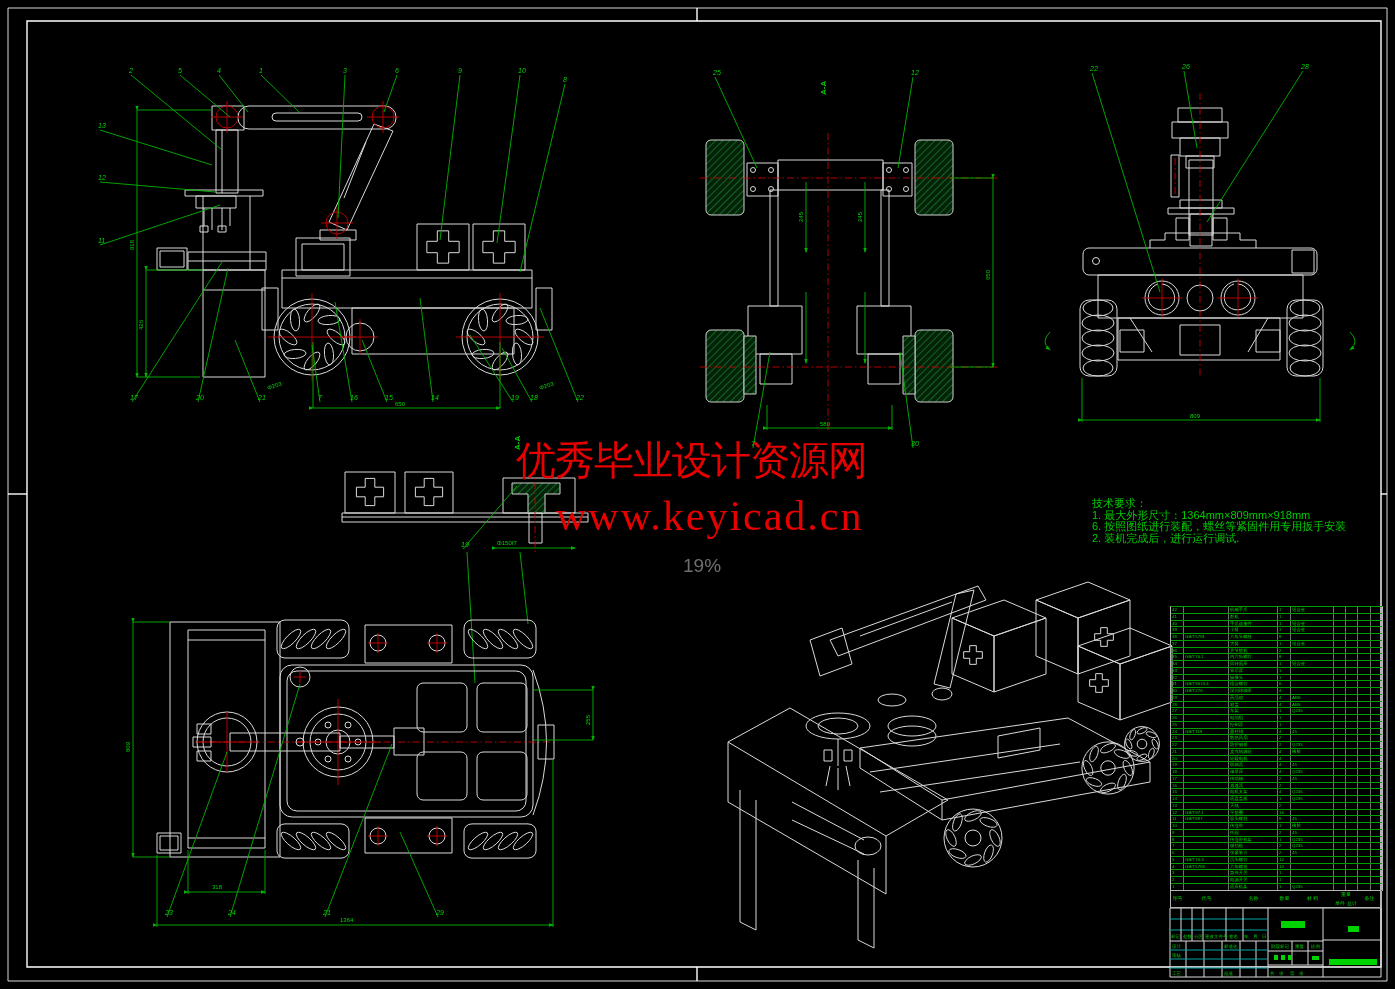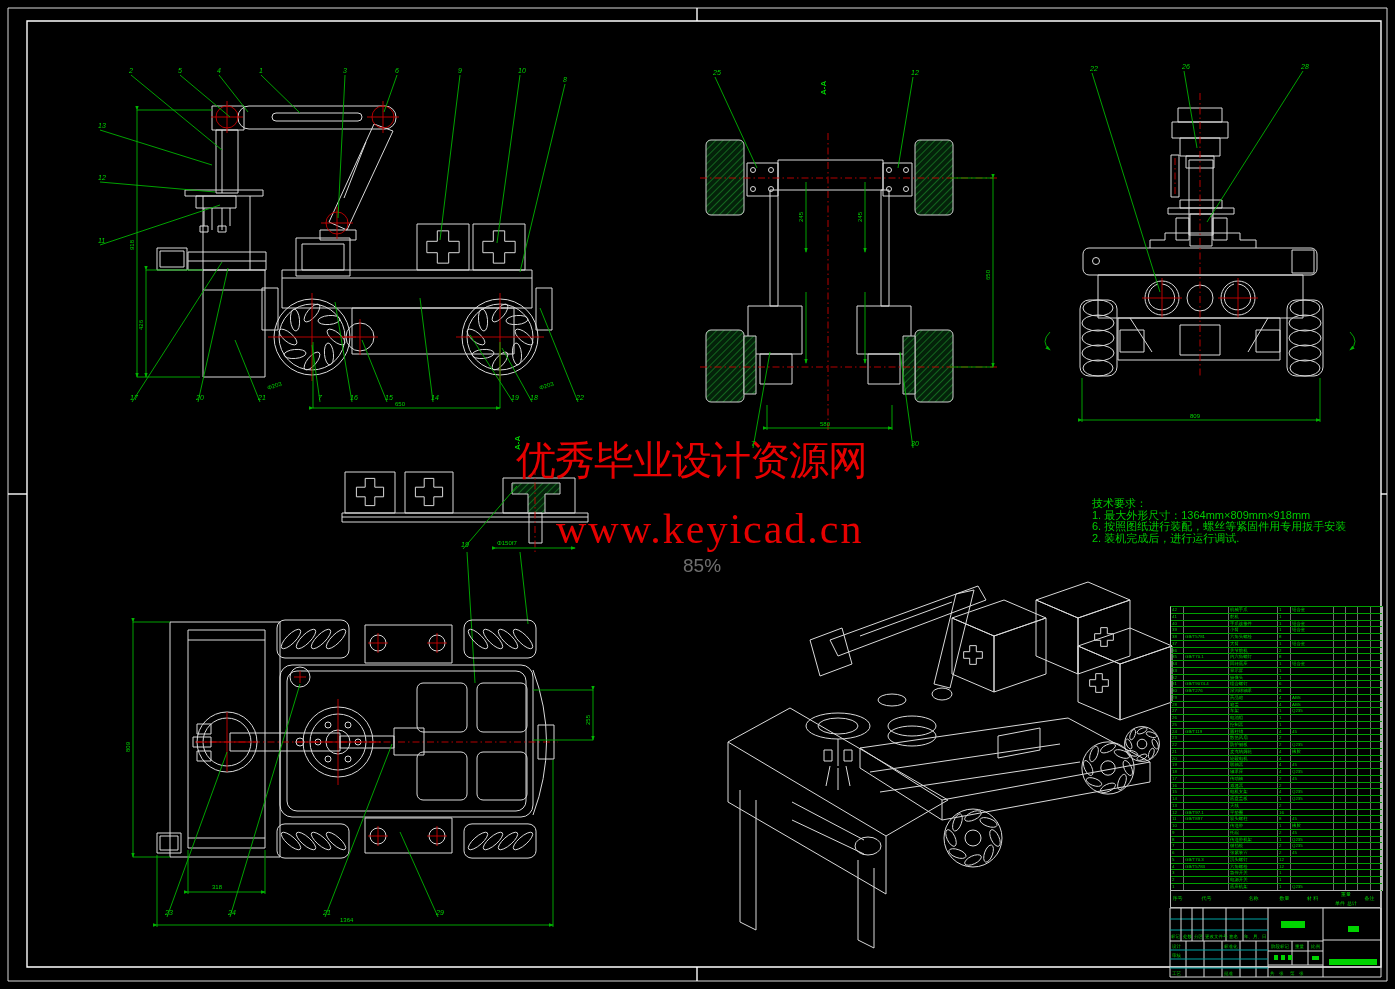--- a/index.html
+++ b/index.html
@@ -14,21 +14,21 @@
   svg .rd{stroke:#c80000;stroke-dasharray:7 3 1.5 3;fill:none;stroke-width:0.9;}
   svg .hg{fill:url(#hatch);stroke:#cfcfcf;stroke-width:1;}
   svg .blob{fill:#00d400;stroke:none;}
   svg text{stroke:none;font-family:"Liberation Sans","DejaVu Sans",sans-serif;}
   svg .dimlabel{fill:#00d400;font-size:6px;}
   svg .aalabel{fill:#00d400;font-size:8px;font-weight:bold;}
   svg .balloon{fill:#00d400;font-size:7px;font-style:italic;}
   .overlay{position:absolute;z-index:3;white-space:nowrap;}
   #wm1{left:516px;top:433px;font-size:40px;letter-spacing:-1px;color:#e60000;
        font-family:"Liberation Serif","DejaVu Serif",serif;font-weight:normal;}
-  #wm2{left:556px;top:505px;font-size:42px;letter-spacing:2px;color:#e60000;
+  #wm2{left:556px;top:492px;font-size:42px;letter-spacing:2px;color:#e60000;
        font-family:"Liberation Serif","DejaVu Serif",serif;}
   #zoomlvl{left:683px;top:555px;font-size:19px;color:#6f6f6f;}
   #techreq{left:1092px;top:470px;color:#00cc00;font-size:11px;line-height:11.5px;z-index:3;position:absolute;margin-top:28px;}
   #techreq div{white-space:nowrap;}
   
   #bom{position:absolute;left:1170px;top:606px;width:211px;z-index:2;
        border-left:1px solid #b5b5b5;border-right:1px solid #b5b5b5;border-top:1px solid #00a000;}
   .bom-row{display:grid;grid-template-columns:13px 45px 49px 13px 43px 12px 12px 13px 11px;
            height:6.762px;box-sizing:border-box;border-bottom:1px solid #00a000;}
   .bom-row span{display:block;font-size:4.4px;line-height:5.6px;color:#00d400;overflow:hidden;
@@ -570,21 +570,21 @@
 
     <line x1="1323" y1="940" x2="1381" y2="940" class="s"></line>
     <rect x="1281" y="921" width="24" height="7" class="blob"></rect>
     <rect x="1348" y="926" width="11" height="6" class="blob"></rect>
     <rect x="1329" y="959" width="48" height="6" class="blob"></rect>
   </g>
 </svg>
 
 <div id="wm1" class="overlay">优秀毕业设计资源网</div>
 <div id="wm2" class="overlay">www.keyicad.cn</div>
-<div id="zoomlvl" class="overlay">85%</div>
+<div id="zoomlvl" class="overlay">19%</div>
 
 <div id="techreq">
   <div>技术要求：</div>
   <div>1. 最大外形尺寸：1364mm×809mm×918mm</div>
   <div>6. 按照图纸进行装配，螺丝等紧固件用专用扳手安装</div>
   <div>2. 装机完成后，进行运行调试.</div>
 </div>
 
 <div id="bom">
       <div class="bom-row">

